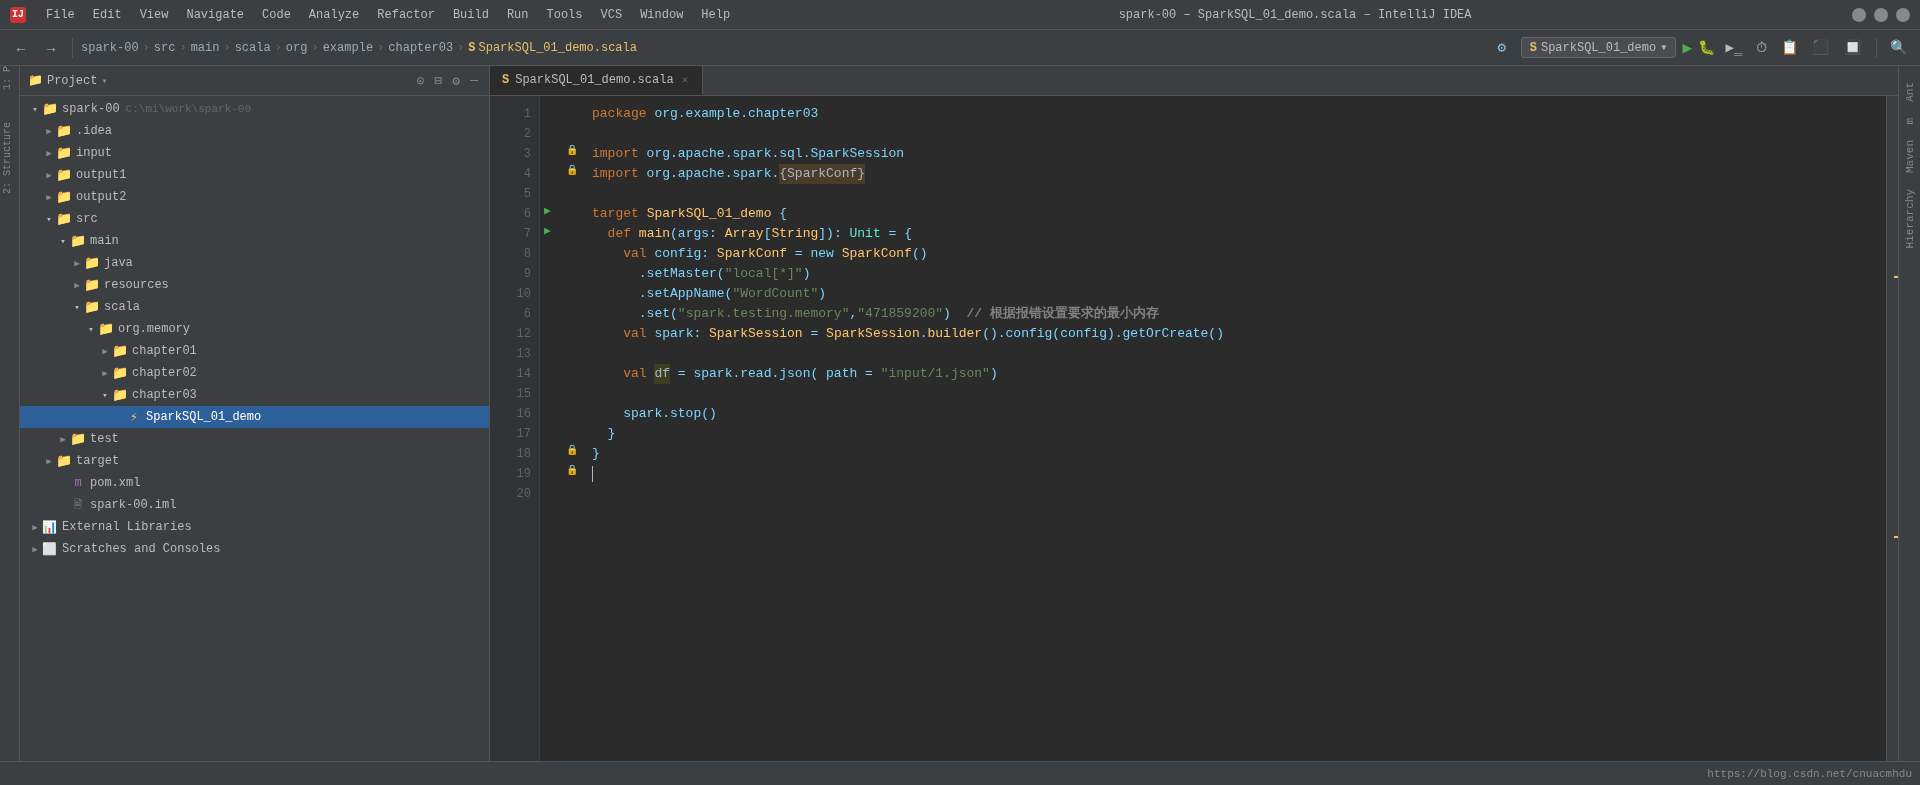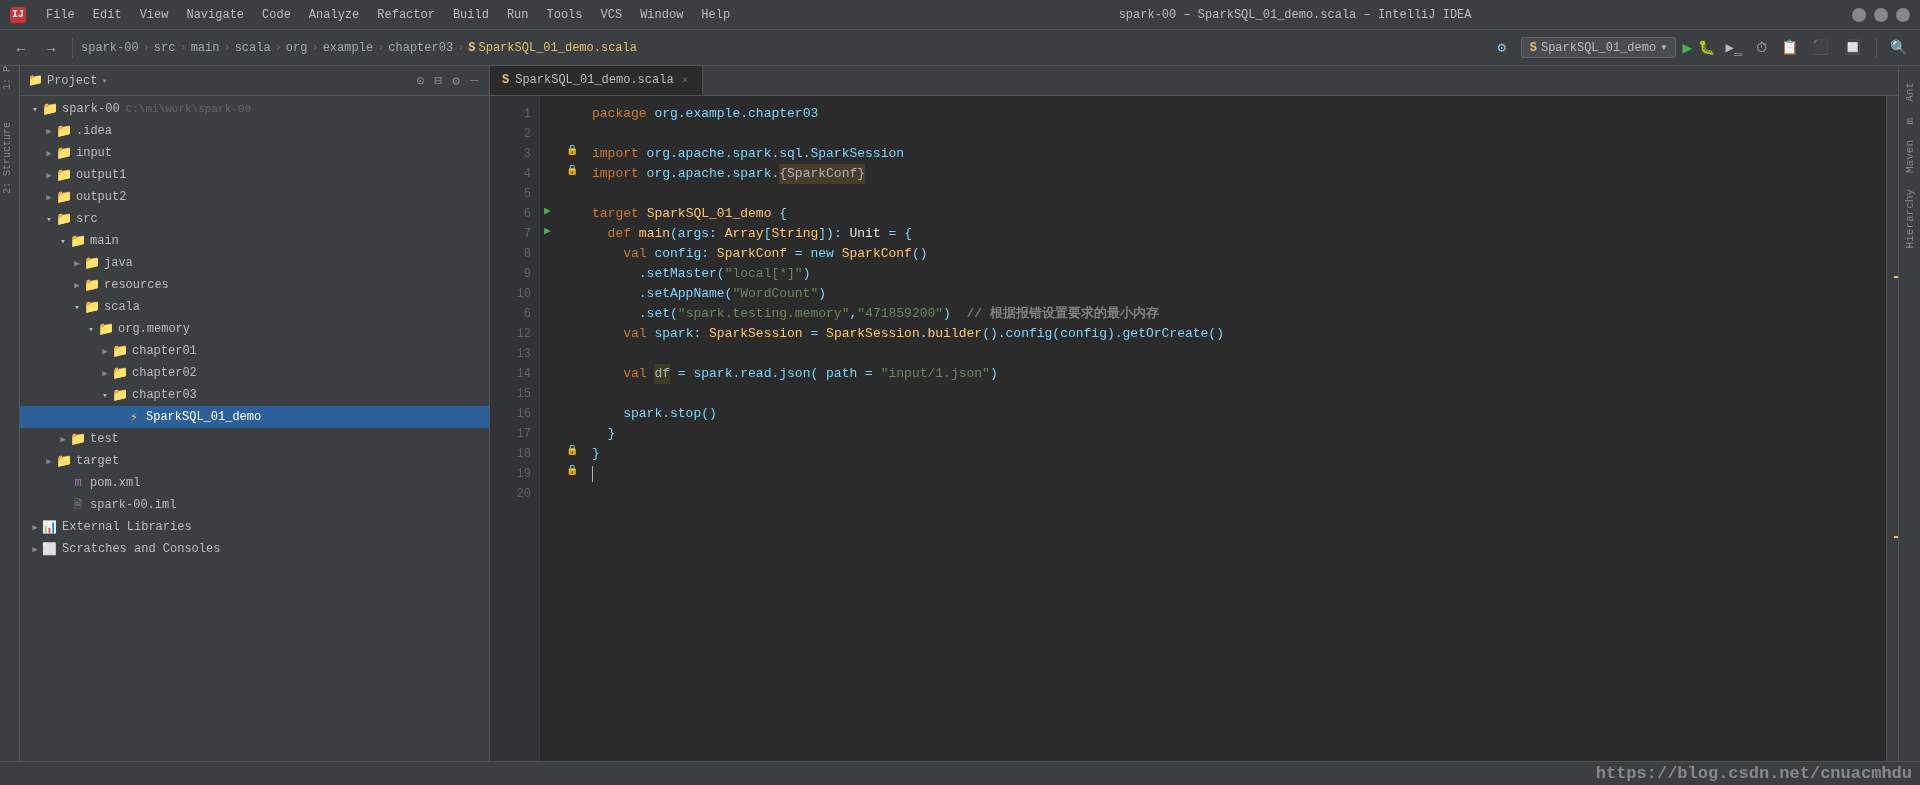--- a/index.html
+++ b/index.html
@@ -369,21 +369,21 @@
     }
     .kw-string { color: #6a8759; }
     .kw-class { color: #ffc66d; }
     .kw-comment { color: #808080; font-weight: bold; }
     .kw-val { color: #cc7832; }
     .kw-def { color: #cc7832; }
     .kw-method { color: #ffc66d; }
     .kw-package { color: #cc7832; }
     .kw-import { color: #cc7832; }
     .kw-object { color: #cc7832; }
-    .kw-unit { color: #e5e5e5; }
+    .kw-unit { color: #5eead4; }
     .plain { color: #7dd3fc; }
 
     
     #status-bar {
       background: #3c3f41;
       height: 24px;
       display: flex;
       align-items: center;
       justify-content: space-between;
       padding: 0 8px;
@@ -391,23 +391,22 @@
       flex-shrink: 0;
     }
     #status-bar-left {
       display: flex;
       align-items: center;
       gap: 8px;
       font-size: 11px;
       color: #888;
     }
     #status-bar-right {
-      font-size: 17px;
+      font-size: 11px;
       color: #888;
-      font-weight: bold;
     }
 
     
     #scroll-indicator {
       width: 12px;
       background: #3c3f41;
       border-left: 1px solid #555;
       position: relative;
       flex-shrink: 0;
     }

